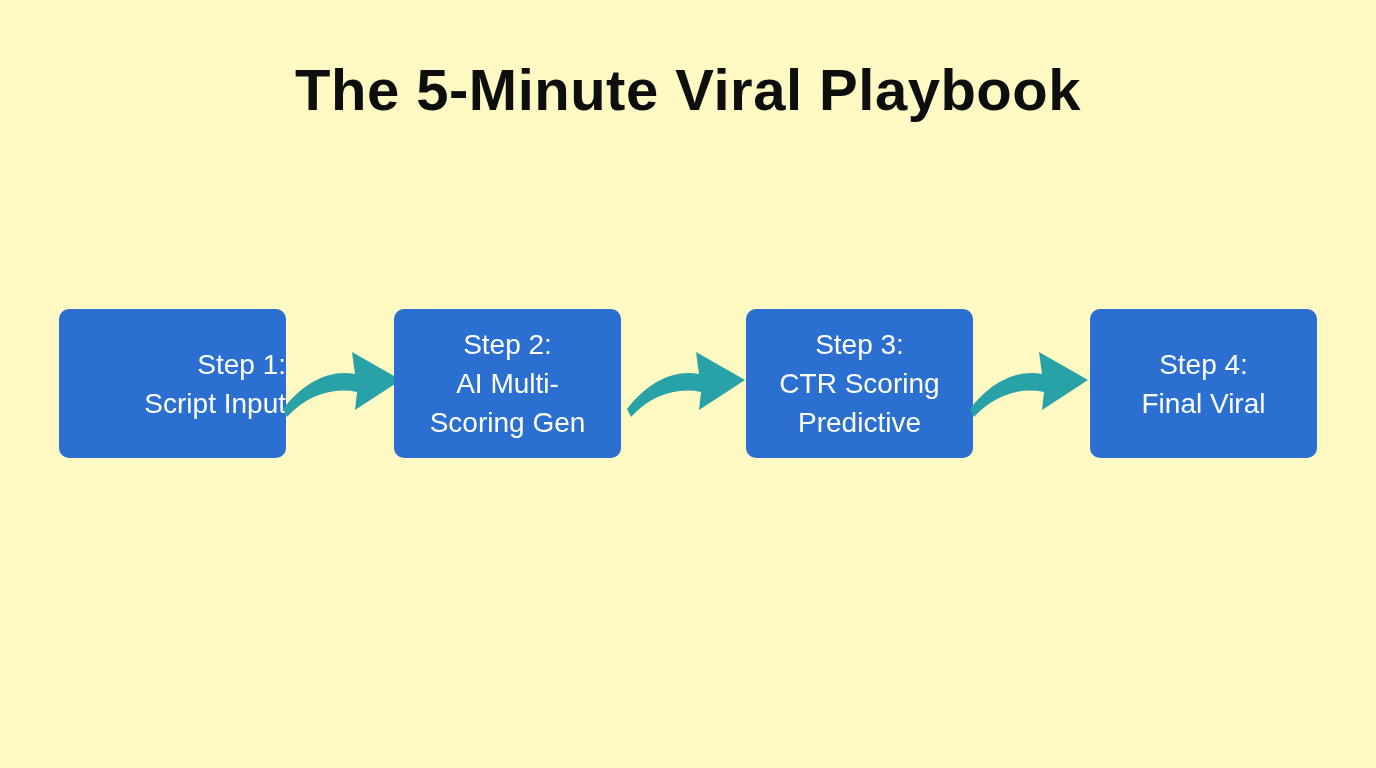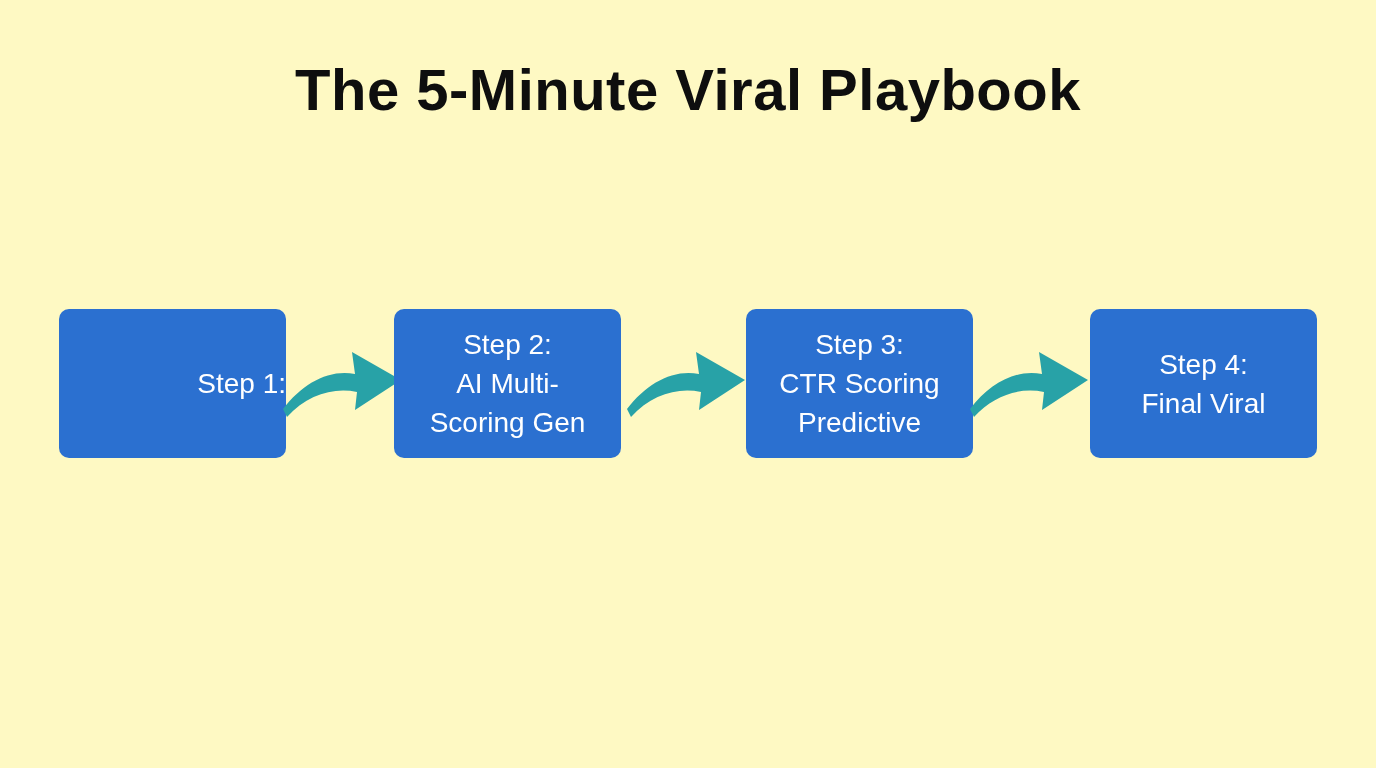--- a/index.html
+++ b/index.html
@@ -65,20 +65,21 @@
 </style>
 </head>
 <body>
 
 <div class="canvas">
 
   <div class="title">The 5-Minute Viral Playbook</div>
 
   <div class="step-box pos-1">
     <div>Step 1:</div>
+    <div>Script Input</div>
   </div>
 
   <div class="flow-arrow pos-1">
     <svg viewBox="0 0 122 70">
       <path d="M 2 62 C 22 36, 48 22, 74 27 L 71 5 L 120 33 L 74 63 L 76 45 C 52 40, 26 48, 6 70 Z"></path>
     </svg>
   </div>
 
   <div class="step-box pos-2">
     <div>Step 2:</div>

